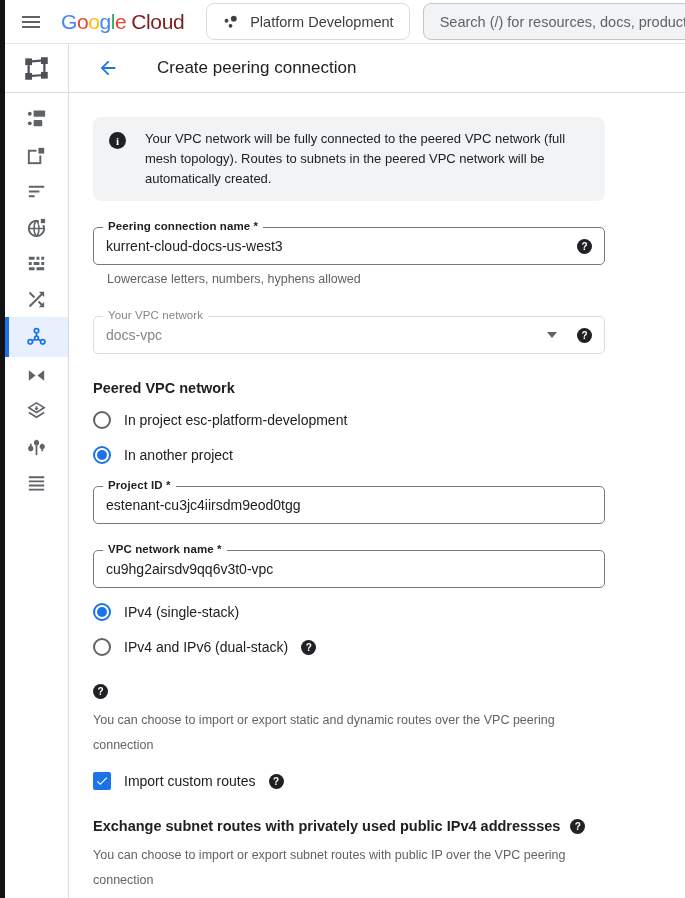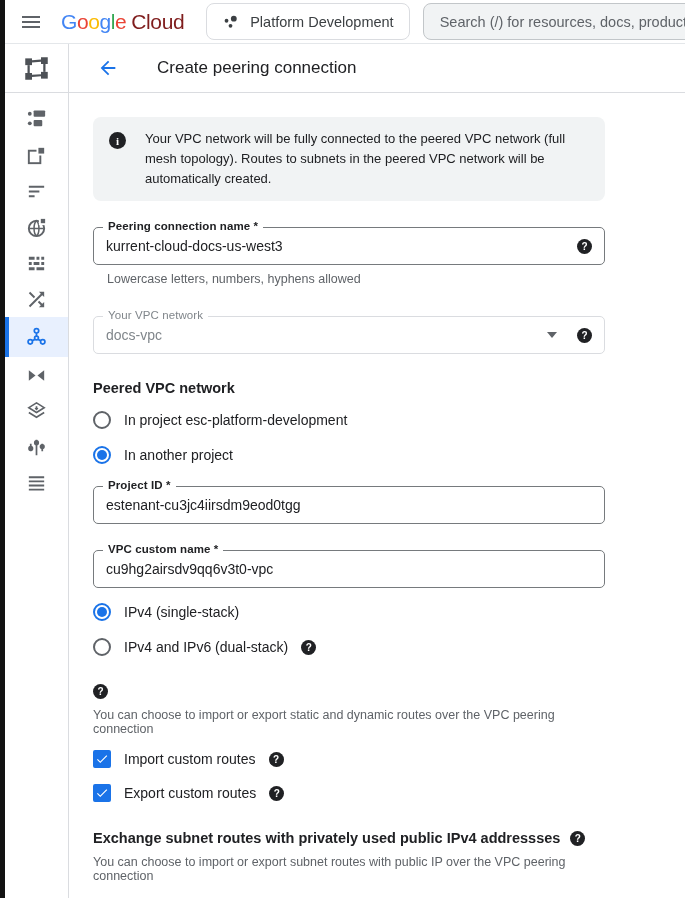--- a/index.html
+++ b/index.html
@@ -60,21 +60,21 @@
   .dd-arrow { width:0; height:0; border-left:5px solid transparent; border-right:5px solid transparent;
     border-top:6px solid #5f6368; margin:0 20px 0 8px; cursor:pointer; }
   .helper-text { margin:7px 0 0 14px; font-size:12.5px; color:#5f6368; }
 
   .help { flex:none; width:15px; height:15px; border-radius:50%; background:#202124; color:#fff;
     display:inline-flex; align-items:center; justify-content:center; font-size:10px; font-weight:700; cursor:pointer; }
   .help::after { content:"?"; }
 
   .section-title { margin-top:26px; display:flex; align-items:center; gap:10px;
     font-size:14.5px; font-weight:700; color:#202124; }
-  .desc { margin-top:9px; max-width:487px; font-size:12.5px; line-height:14px; color:#5f6368; }
+  .desc { margin-top:9px; max-width:487px; font-size:12.5px; line-height:25px; color:#5f6368; }
 
   .radio-row { display:flex; align-items:center; gap:13px; margin-top:13px; height:22px; cursor:pointer; }
   .radio { flex:none; width:18px; height:18px; border-radius:50%; border:2px solid #5f6368; position:relative; }
   .radio.checked { border-color:#1a73e8; }
   .radio.checked::after { content:""; position:absolute; inset:2px; border-radius:50%; background:#1a73e8; }
   .row-label { font-size:14px; color:#202124; }
 
   .check-row { display:flex; align-items:center; gap:13px; margin-top:12px; height:22px; cursor:pointer; }
   .checkbox { flex:none; width:18px; height:18px; border-radius:2px; border:2px solid #5f6368; background:#fff;
     display:flex; align-items:center; justify-content:center; }
@@ -253,21 +253,21 @@
         <span class="radio checked"></span>
         <span class="row-label">In another project</span>
       </div>
 
       <div class="field mt-20">
         <span class="field-label">Project ID *</span>
         <span class="field-value">estenant-cu3jc4iirsdm9eod0tgg</span>
       </div>
 
       <div class="field mt-26">
-        <span class="field-label">VPC custom name *</span>
+        <span class="field-label">VPC network name *</span>
         <span class="field-value">cu9hg2airsdv9qq6v3t0-vpc</span>
       </div>
 
       <div class="radio-row mt-26">
         <span class="radio checked"></span>
         <span class="row-label">IPv4 (single-stack)</span>
       </div>
       <div class="radio-row">
         <span class="radio"></span>
         <span class="row-label">IPv4 and IPv6 (dual-stack)</span>
@@ -280,29 +280,20 @@
       <div class="desc">You can choose to import or export static and dynamic routes over the VPC peering connection</div>
       <div class="check-row">
         <span class="checkbox checked">
           <svg width="14" height="14" viewBox="0 0 24 24">
               <path fill="#fff" d="M9 16.2 4.8 12l-1.4 1.4L9 19 21 7l-1.4-1.4z"></path>
             </svg>
         </span>
         <span class="row-label">Import custom routes</span>
         <span class="help"></span>
       </div>
-      <div class="check-row">
-        <span class="checkbox checked">
-          <svg width="14" height="14" viewBox="0 0 24 24">
-              <path fill="#fff" d="M9 16.2 4.8 12l-1.4 1.4L9 19 21 7l-1.4-1.4z"></path>
-            </svg>
-        </span>
-        <span class="row-label">Export custom routes</span>
-        <span class="help"></span>
-      </div>
 
       <div class="section-title">
         <span>Exchange subnet routes with privately used public IPv4 addressses</span>
         <span class="help"></span>
       </div>
       <div class="desc">You can choose to import or export subnet routes with public IP over the VPC peering connection</div>
 
     </main>
   </div>
 </div>

